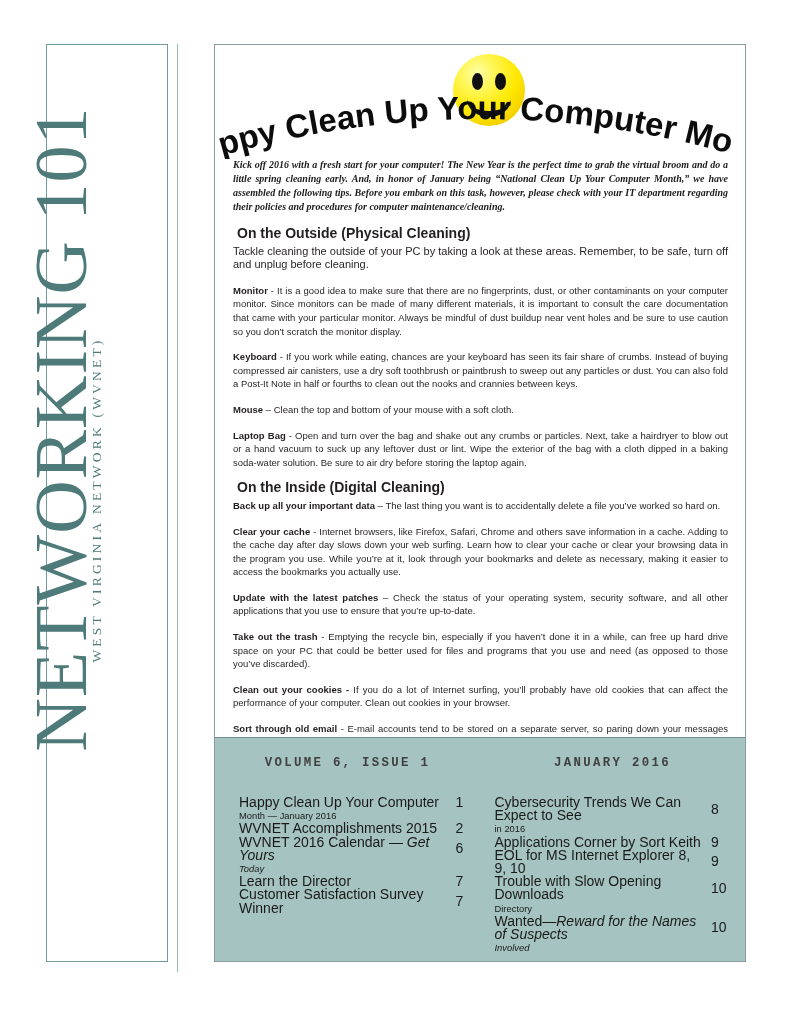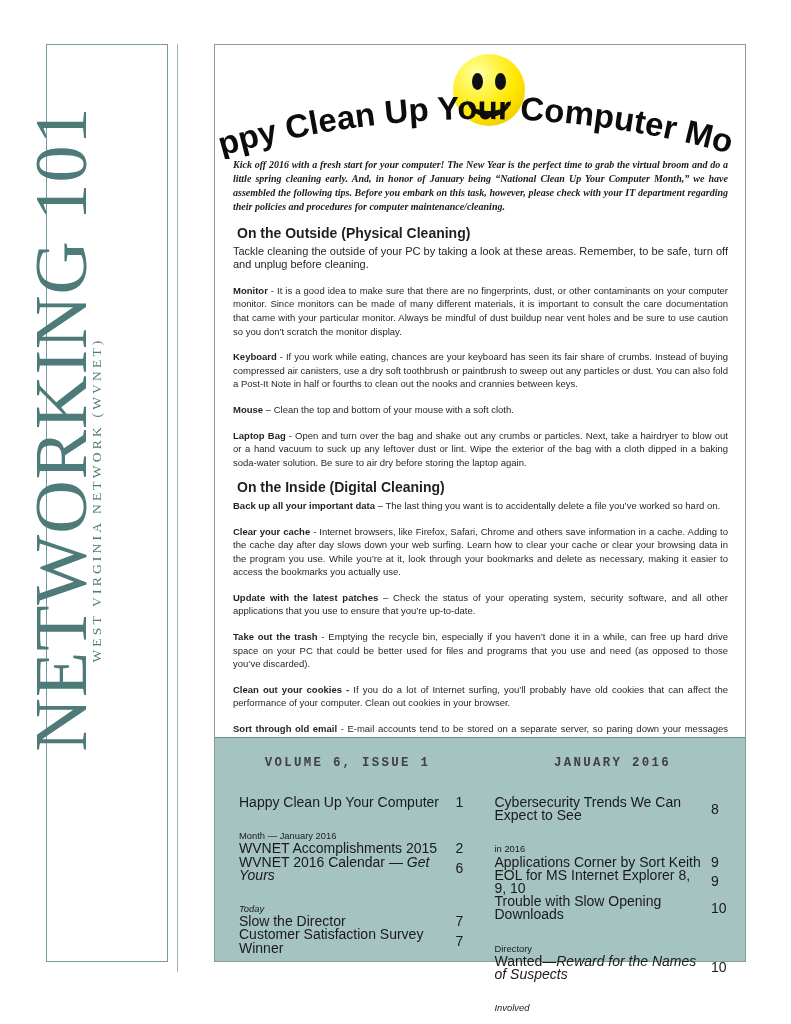--- a/index.html
+++ b/index.html
@@ -219,21 +219,20 @@
   .toc-title .ital { font-style: italic; }
   .toc-page {
     width: 20px;
     text-align: left;
     flex: none;
   }
   .toc-cont {
     font-size: 9.4px;
     line-height: 13.2px;
     color: #1a1a1a;
-    margin-top: 20px;
   }
   .toc-cont.ital { font-style: italic; }
 </style>
 </head>
 <body>
 
 <div id="page">
 
   <div id="masthead-box"></div>
   <div id="masthead-rule"></div>
@@ -325,21 +324,21 @@
             <div class="toc-row">
               <div class="toc-title"><span>WVNET Accomplishments 2015</span></div>
               <div class="toc-page">2</div>
             </div>
             <div class="toc-row">
               <div class="toc-title"><span>WVNET 2016 Calendar — </span><span class="ital">Get Yours</span></div>
               <div class="toc-page">6</div>
             </div>
             <div class="toc-cont ital">Today</div>
             <div class="toc-row">
-              <div class="toc-title"><span>Slow the Director</span></div>
+              <div class="toc-title"><span>Learn the Director</span></div>
               <div class="toc-page">7</div>
             </div>
             <div class="toc-row">
               <div class="toc-title"><span>Customer Satisfaction Survey Winner</span></div>
               <div class="toc-page">7</div>
             </div>
           </div>
         <div class="toc-col right" id="toc-col-right">
             <div class="toc-row">
               <div class="toc-title"><span>Cybersecurity Trends We Can Expect to See</span></div>

